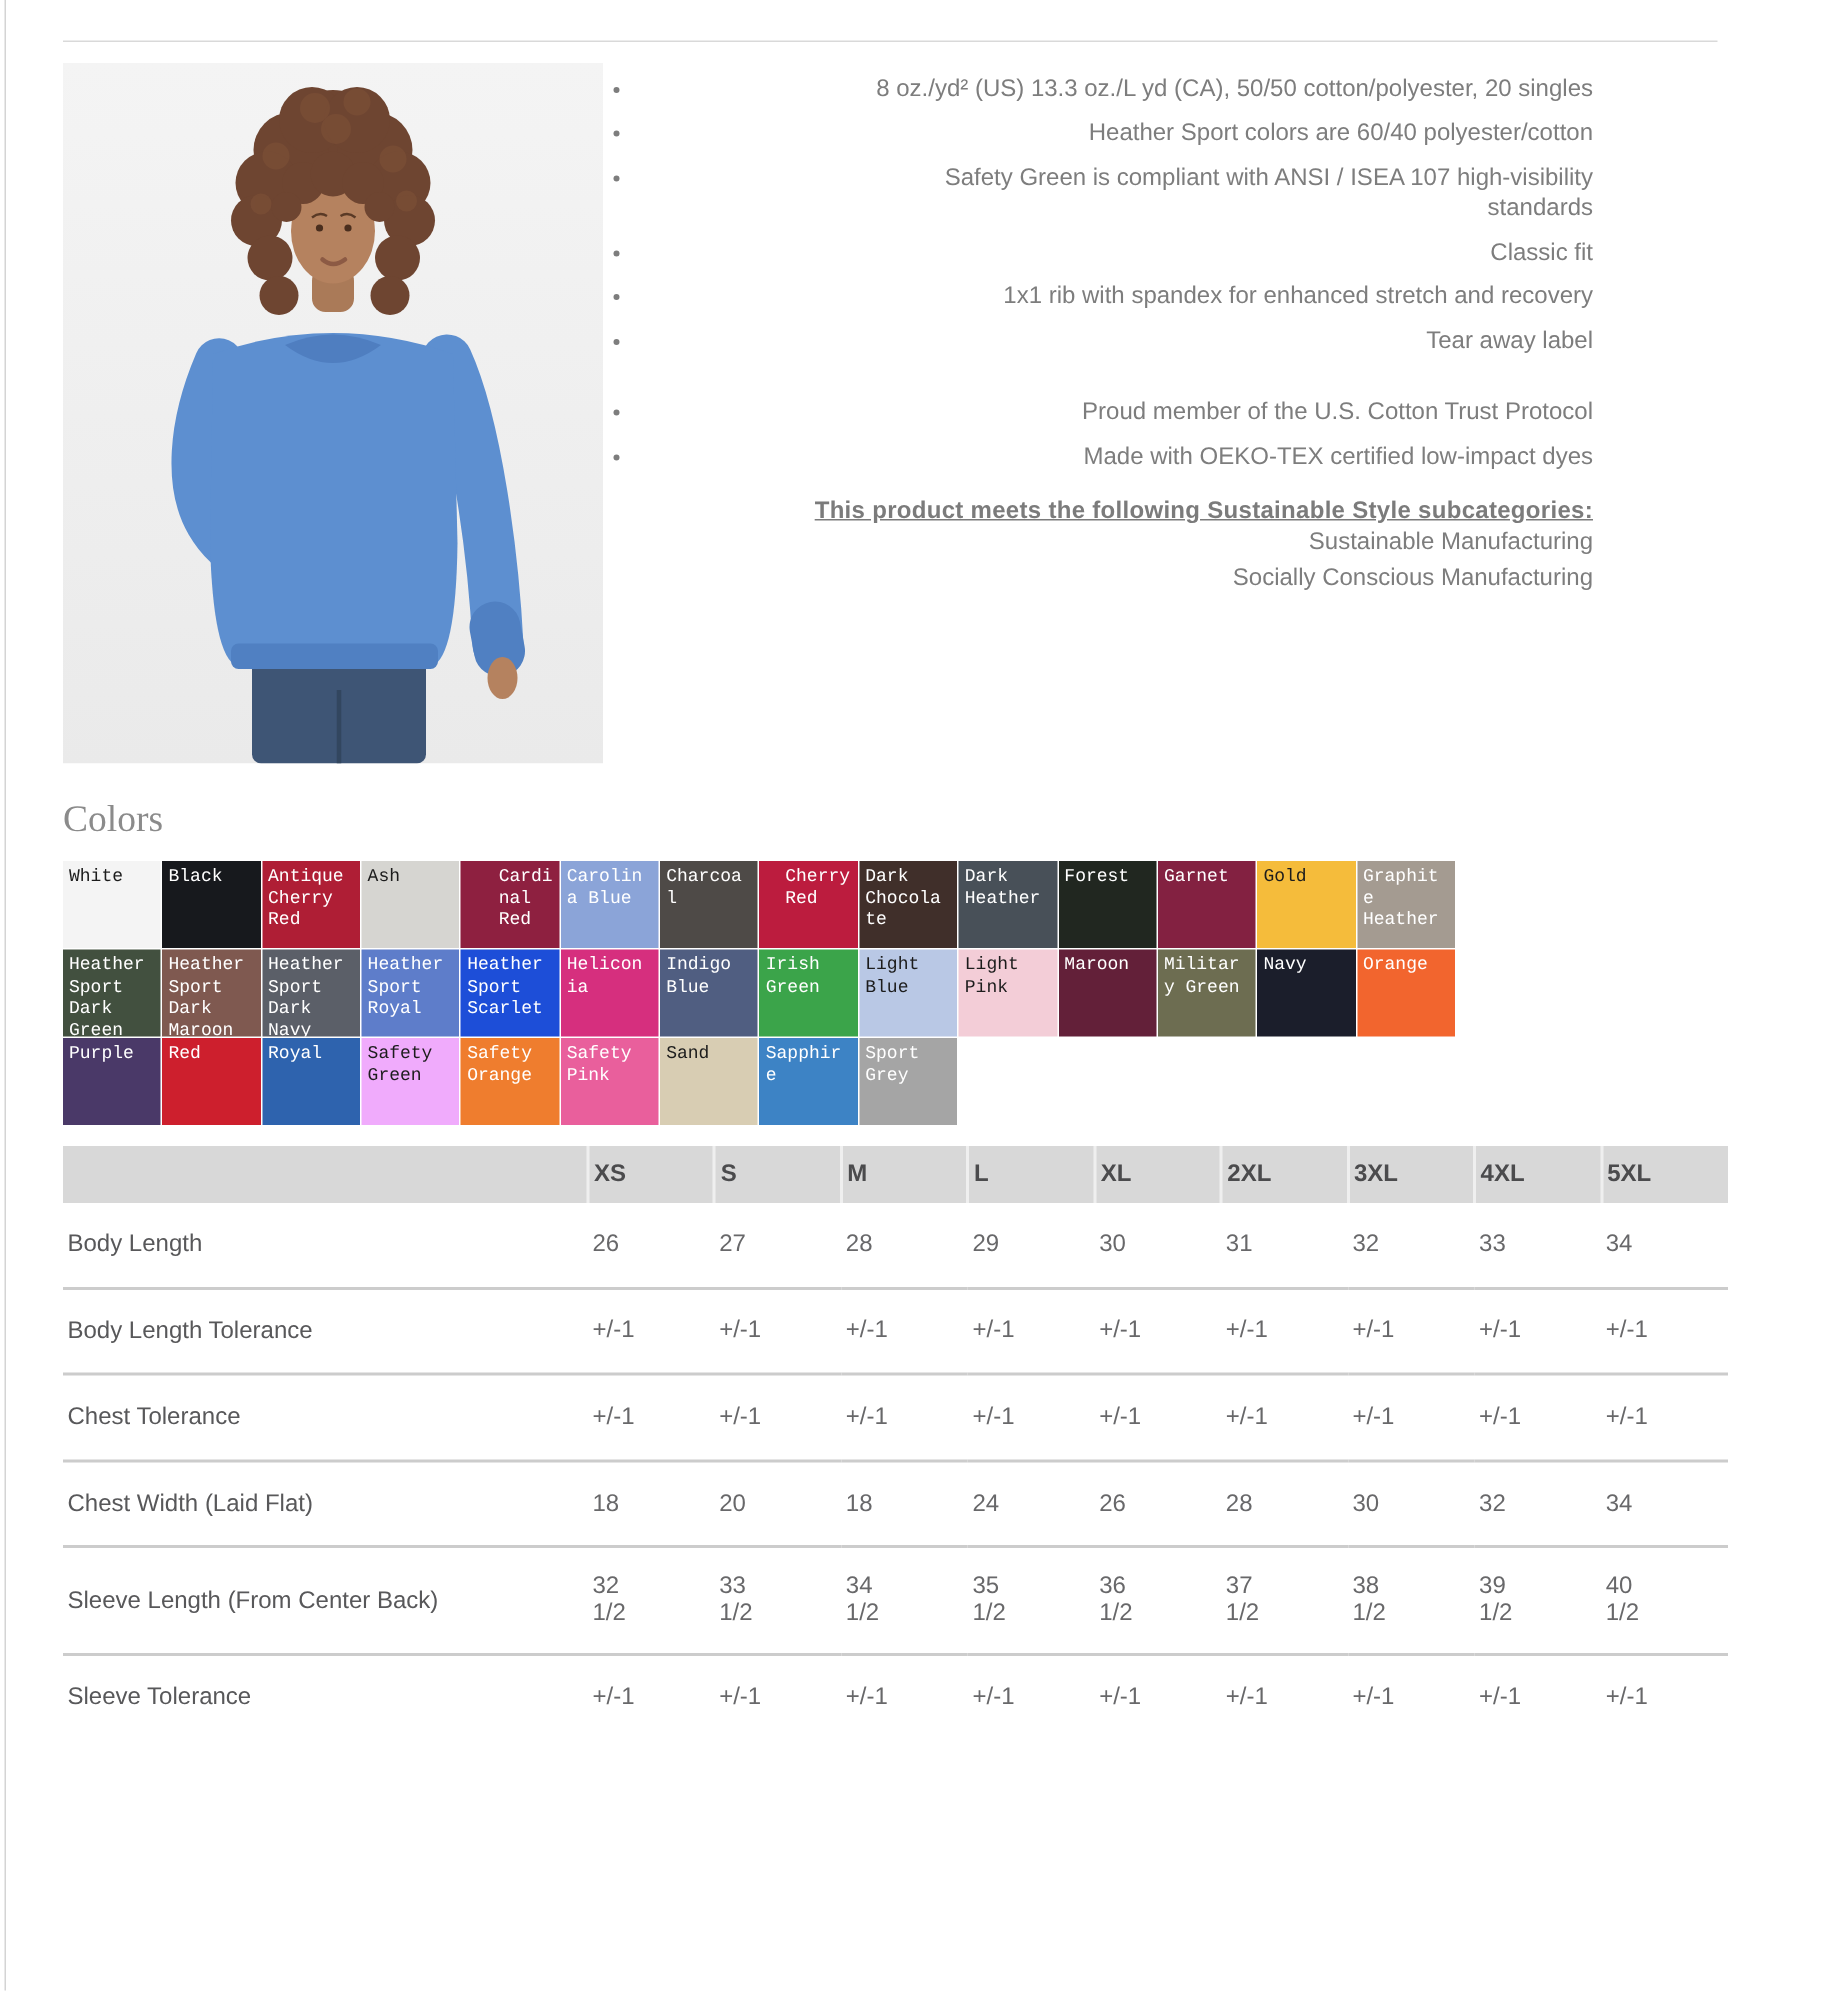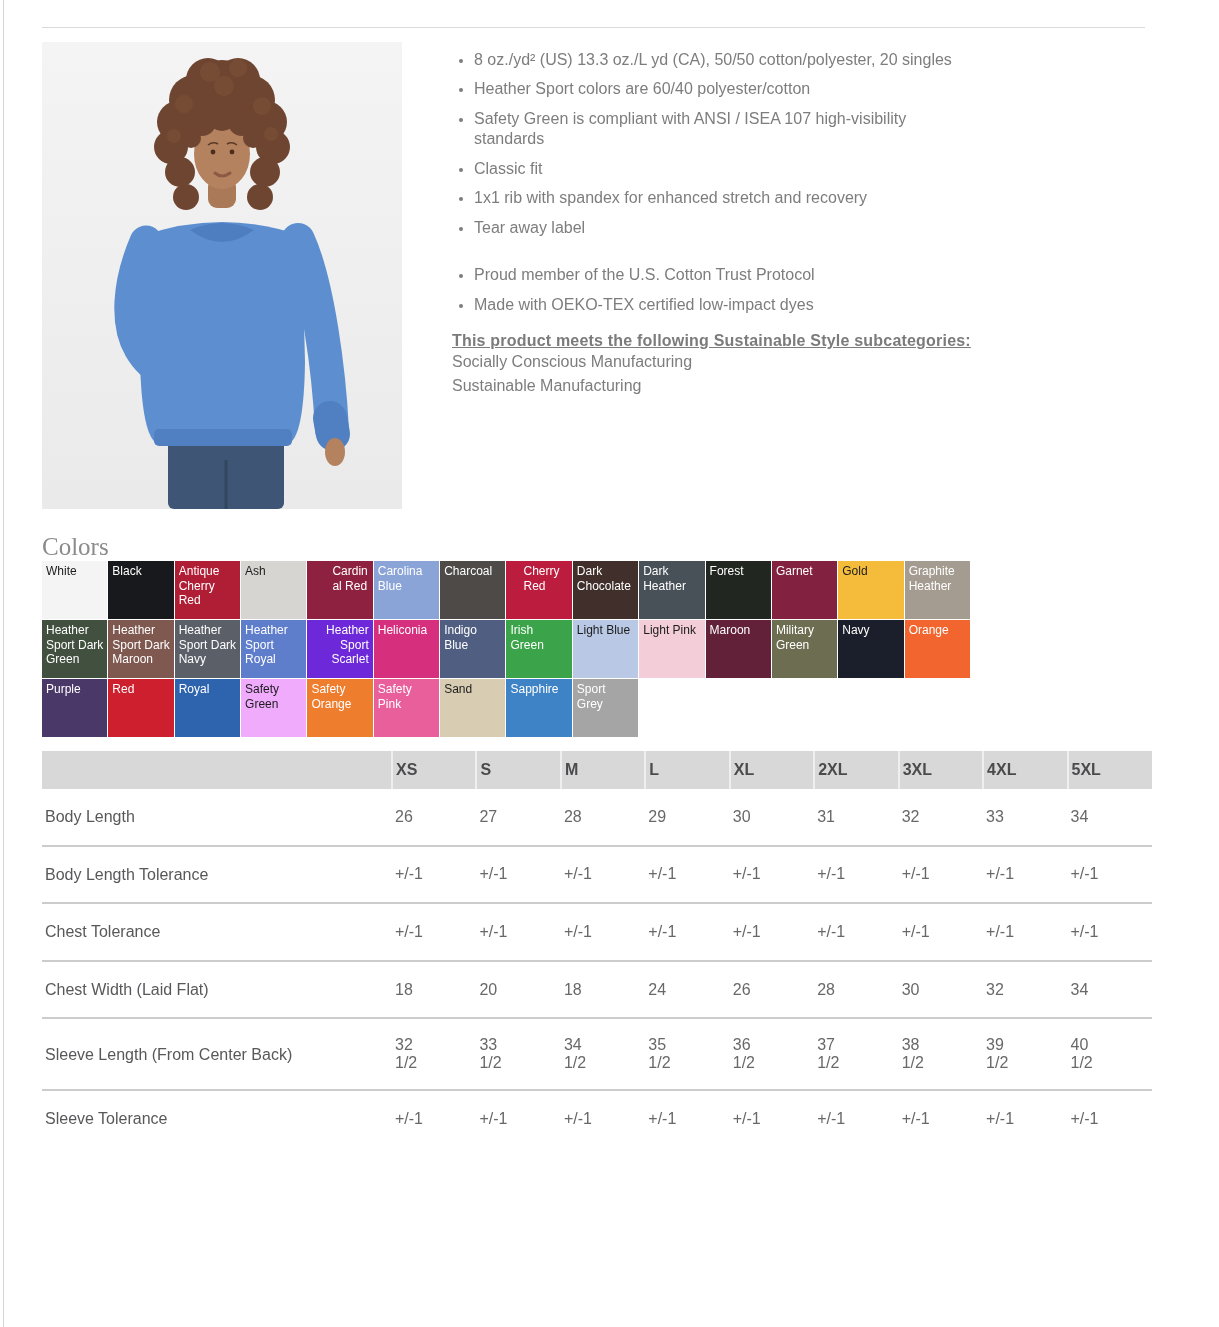--- a/index.html
+++ b/index.html
@@ -5,39 +5,39 @@
   * { margin:0; padding:0; box-sizing:border-box; }
   html,body { width:1219px; height:1327px; background:#ffffff; overflow:hidden;
               font-family:"Liberation Sans", sans-serif; }
   .left-rule { position:absolute; left:3px; top:0; width:1px; height:1327px; background:#d4d4d4; }
   .top-rule { position:absolute; left:42px; top:27px; width:1103px; height:1px; background:#d9d9d9; }
   .content { position:absolute; left:42px; top:42px; width:1110px; }
 
   
   .top-section { display:flex; }
   .photo-box { width:360px; height:467px; flex:0 0 360px; }
-  .features-col { margin-left:50px; padding-top:8px; width:660px; }
+  .features-col { padding-top:8px; width:660px;text-align:right; }
   ul.feat { list-style:disc; padding-left:22px; color:#7d7d7d; }
   ul.feat li { font-size:16px; line-height:1.28; margin-bottom:9px; color:#7d7d7d; white-space:pre-line; }
   ul.feat li::marker { color:#7d7d7d; font-size:13px; }
   ul.cert { margin-top:27px; }
   .sustain-heading { margin-top:17px; font-size:16px; font-weight:bold; text-decoration:underline;
                      color:#7b7b7b; letter-spacing:0.2px; }
   .sustain-line { font-size:16px; color:#7d7d7d; line-height:1.5; }
   .sustain-line:first-of-type { margin-top:5px; }
 
   
   .section-heading { font-family:"Liberation Serif", serif; font-size:25px; font-weight:normal;
                      color:#8b8b8b; }
   .colors-heading { margin-top:24px; }
   .measure-heading { margin-top:42px; }
 
   
-  .swatch-grid { width:928px; display:grid;
-                 grid-template-columns:repeat(14, 1fr); gap:1px; }
+  .swatch-grid { margin-top:13px; width:928px; display:grid;
+                 grid-template-columns:repeat(14, 1fr); gap:1px;font-family:Liberation Mono, monospace; }
   .swatch { height:58px; padding:3px 4px; font-size:12px; line-height:1.22; overflow:hidden;
             word-wrap:break-word; cursor:default; }
   .swatch.light-text { color:#ffffff; }
   .swatch.dark-text { color:#1c1c1c; }
 
   
   table.measure { margin-top:14px; width:1110px; border-collapse:collapse; table-layout:fixed; }
   table.measure col.label-col { width:350px; }
   table.measure th { background:#d8d8d8; text-align:left; font-size:16px; font-weight:bold;
                      color:#4b4b4d; padding:10px 0 10px 3px; border-left:2px solid #efefef; }
@@ -136,22 +136,22 @@
 standards</li>
           <li>Classic fit</li>
           <li>1x1 rib with spandex for enhanced stretch and recovery</li>
           <li>Tear away label</li>
         </ul>
       <ul class="feat cert" id="cert-list">
           <li>Proud member of the U.S. Cotton Trust Protocol</li>
           <li>Made with OEKO-TEX certified low-impact dyes</li>
         </ul>
       <div class="sustain-heading">This product meets the following Sustainable Style subcategories:</div>
+      <div class="sustain-line">Sustainable Manufacturing</div>
       <div class="sustain-line">Socially Conscious Manufacturing</div>
-      <div class="sustain-line">Sustainable Manufacturing</div>
     </div>
   </div>
 
   <h2 class="section-heading colors-heading">Colors</h2>
   <div class="swatch-grid" id="swatch-grid">
       <div class="swatch dark-text" style="background: rgb(244, 244, 244);">White</div>
       <div class="swatch light-text" style="background: rgb(23, 25, 29);">Black</div>
       <div class="swatch light-text" style="background: rgb(175, 30, 53);">Antique Cherry Red</div>
       <div class="swatch dark-text" style="background: rgb(214, 213, 209);">Ash</div>
       <div class="swatch light-text" style="background: rgb(142, 32, 64); padding-left: 25px;">Cardinal Red</div>
@@ -161,21 +161,21 @@
       <div class="swatch light-text" style="background: rgb(64, 47, 42);">Dark Chocolate</div>
       <div class="swatch light-text" style="background: rgb(72, 80, 88);">Dark Heather</div>
       <div class="swatch light-text" style="background: rgb(33, 39, 32);">Forest</div>
       <div class="swatch light-text" style="background: rgb(131, 33, 65);">Garnet</div>
       <div class="swatch dark-text" style="background: rgb(245, 188, 59);">Gold</div>
       <div class="swatch light-text" style="background: rgb(164, 155, 145);">Graphite Heather</div>
       <div class="swatch light-text" style="background: rgb(66, 80, 63);">Heather Sport Dark Green</div>
       <div class="swatch light-text" style="background: rgb(127, 89, 80);">Heather Sport Dark Maroon</div>
       <div class="swatch light-text" style="background: rgb(91, 95, 104);">Heather Sport Dark Navy</div>
       <div class="swatch light-text" style="background: rgb(94, 125, 202);">Heather Sport Royal</div>
-      <div class="swatch light-text" style="background: #6d28d9; text-align: right;">Heather Sport Scarlet</div>
+      <div class="swatch light-text" style="background: #1d4ed8;">Heather Sport Scarlet</div>
       <div class="swatch light-text" style="background: rgb(214, 47, 126);">Heliconia</div>
       <div class="swatch light-text" style="background: rgb(80, 94, 129);">Indigo Blue</div>
       <div class="swatch light-text" style="background: rgb(59, 164, 74);">Irish Green</div>
       <div class="swatch dark-text" style="background: rgb(185, 200, 229);">Light Blue</div>
       <div class="swatch dark-text" style="background: rgb(243, 205, 215);">Light Pink</div>
       <div class="swatch light-text" style="background: rgb(99, 32, 57);">Maroon</div>
       <div class="swatch light-text" style="background: rgb(109, 109, 81);">Military Green</div>
       <div class="swatch light-text" style="background: rgb(27, 30, 43);">Navy</div>
       <div class="swatch light-text" style="background: rgb(242, 101, 46);">Orange</div>
       <div class="swatch light-text" style="background: rgb(74, 57, 104);">Purple</div>

